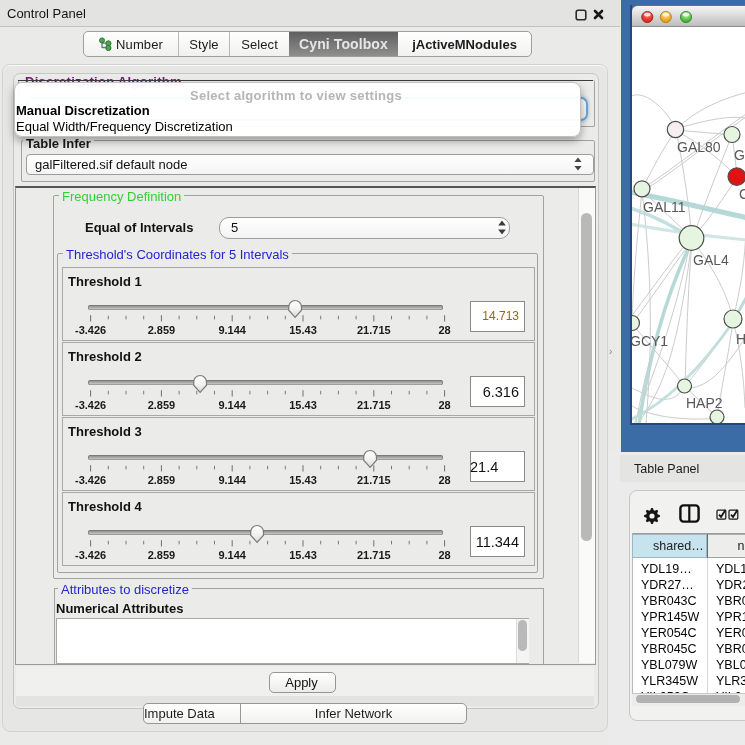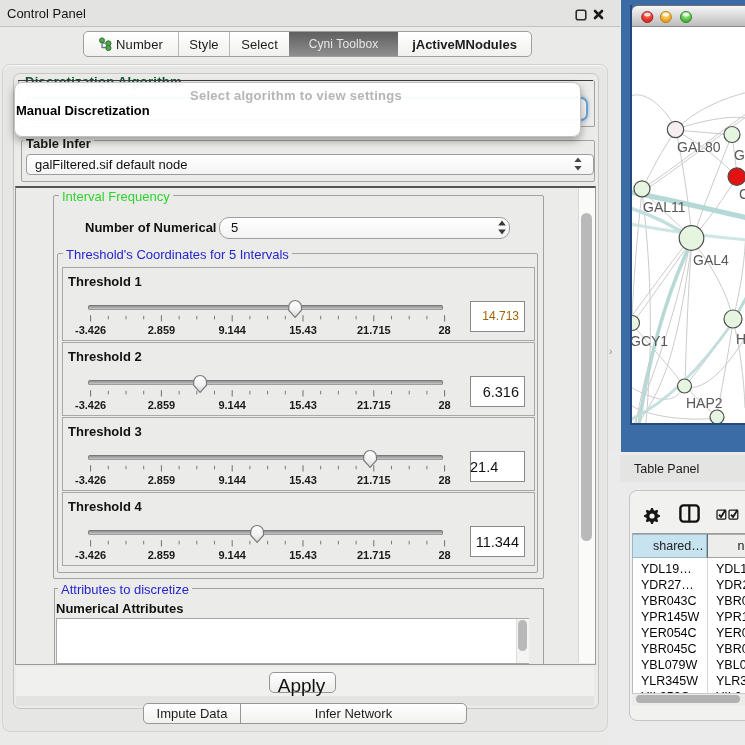--- a/index.html
+++ b/index.html
@@ -26,44 +26,44 @@
         </svg>
         <span style="font-size:13px;color:#1c1c1c;font-weight:500;letter-spacing:0.1px">Number</span>
       </div>
 <div style="width:50px;height:100%;display:flex;align-items:center;justify-content:center;border-right:1px solid #b9b9b9">
         <span style="font-size:13px;color:#1c1c1c;font-weight:500;letter-spacing:0.1px">Style</span>
       </div>
 <div style="width:59px;height:100%;display:flex;align-items:center;justify-content:center">
         <span style="font-size:13px;color:#1c1c1c;font-weight:400;letter-spacing:0.1px">Select</span>
       </div>
 <div style="width:109px;height:100%;display:flex;align-items:center;justify-content:center;background:linear-gradient(#5f5f5f,#8f8f8f)">
-        <span style="font-size:12px;color:#e6e6e6;font-weight:400;letter-spacing:0.1px">Cyni Toolbox</span>
+        <span style="font-size:14px;color:#e6e6e6;font-weight:700;letter-spacing:0.1px">Cyni Toolbox</span>
       </div>
 <div style="flex:1;height:100%;display:flex;align-items:center;justify-content:center">
         <span style="font-size:13px;color:#1c1c1c;font-weight:bold">jActiveMNodules</span>
       </div>
 </div>
 <div class="abs" style="left:18px;top:80px;width:575px;height:46px;border:1px solid #a2a2a2;border-top:none;border-radius:2px"></div>
-<div class="abs" style="left:25px;top:73.5px;font-size:13px;font-weight:bold;color:#14532d;letter-spacing:0.3px">Discretization Algorithm</div>
+<div class="abs" style="left:25px;top:73.5px;font-size:13px;font-weight:bold;color:#701a75;letter-spacing:0.3px">Discretization Algorithm</div>
 <div class="abs" style="left:18px;top:79.5px;width:575px;height:1.5px;background:#3e3e3e"></div>
 <div class="abs" style="left:26px;top:97px;width:562px;height:24px;border-radius:7px;background:linear-gradient(#fdfdfd,#f0f0f0);border:2px solid #6ea3d4;box-shadow:0 0 3px 1px rgba(90,150,210,.4);box-sizing:border-box"></div>
 <div class="abs" style="left:21px;top:140px;width:572px;height:40px;border:1px solid #a2a2a2;border-radius:2px"></div>
 <div class="abs" style="left:23px;top:135.5px;background:#ebebe9;padding:0 3px;font-size:13px;font-weight:bold;color:#1a1a1a">Table Infer</div>
 <div class="abs" style="left:26px;top:154px;width:566px;height:19px;background:linear-gradient(#ffffff,#f4f4f4);border:1px solid #9d9d9d;border-radius:4px"></div>
 <div class="abs" style="left:35px;top:157px;font-size:13px;color:#111">galFiltered.sif default node</div>
 <svg class="abs" style="left:573px;top:157px" width="10" height="14">
       <path d="M5,0.5 L8.6,5 H1.4 Z" fill="#444"></path>
       <path d="M5,13.5 L1.4,9 H8.6 Z" fill="#444"></path>
     </svg>
 <div class="abs" style="left:15px;top:186px;width:581px;height:479px;background:#ebebe9;border:1px solid #999;border-top:2px solid #555;box-sizing:border-box"></div>
 <div class="abs" style="left:578px;top:188px;width:16px;height:475px;background:#fafaf8;border-left:1px solid #d8d8d8"></div>
 <div class="abs" style="left:580.5px;top:213px;width:11px;height:328px;background:#b9b9b9;border-radius:6px"></div>
 <div class="abs" style="left:53px;top:195px;width:489px;height:382px;border:1px solid #a2a2a2;border-radius:2px"></div>
-<div class="abs" style="left:59px;top:189px;background:#ebebe9;padding:0 3px;font-size:13px;color:#2fd32f">Interval Frequency</div>
-<div class="abs" style="left:85px;top:220px;font-size:13px;font-weight:bold;color:#111">Number of Numerical</div>
+<div class="abs" style="left:59px;top:189px;background:#ebebe9;padding:0 3px;font-size:13px;color:#2fd32f">Frequency Definition</div>
+<div class="abs" style="left:85px;top:220px;font-size:13px;font-weight:bold;color:#111">Equal of Intervals</div>
 <div class="abs" style="left:219px;top:217px;width:289px;height:20px;background:linear-gradient(#ffffff,#f3f3f3);border:1px solid #9d9d9d;border-radius:10px"></div>
 <div class="abs" style="left:231px;top:220px;font-size:13px;color:#111">5</div>
 <svg class="abs" style="left:497px;top:220px" width="10" height="15">
       <path d="M5,0.5 L8.8,5.5 H1.2 Z" fill="#3a3a3a"></path>
       <path d="M5,14.5 L1.2,9.5 H8.8 Z" fill="#3a3a3a"></path>
     </svg>
 <div class="abs" style="left:57px;top:253px;width:479px;height:318px;border:1px solid #a2a2a2;border-radius:2px"></div>
 <div class="abs" style="left:63px;top:247px;background:#ebebe9;padding:0 3px;font-size:13px;color:#2525cf">Threshold's Coordinates for 5 Intervals</div>
 <div class="abs" style="left:62px;top:267px;width:471px;height:72px;border:1px solid #a8a8a8;background:#ebebe9"></div>
 <div class="abs" style="left:68px;top:274px;font-size:13px;font-weight:bold;color:#111">Threshold 1</div>
@@ -165,32 +165,33 @@
     </svg>
 <div class="abs" style="left:470px;top:526px;width:55px;height:31px;background:#fff;border:1.5px solid #8a8a8a;box-sizing:border-box"></div>
 <div class="abs" style="left:470px;top:534px;width:49px;text-align:right;font-size:14.5px;color:#111">11.344</div>
 <div class="abs" style="left:54px;top:588px;width:488px;height:76px;border:1px solid #a2a2a2;border-bottom:none"></div>
 <div class="abs" style="left:58px;top:582px;background:#ebebe9;padding:0 3px;font-size:13px;color:#2525cf">Attributes to discretize</div>
 <div class="abs" style="left:56px;top:601px;font-size:13px;font-weight:bold;color:#111">Numerical Attributes</div>
 <div class="abs" style="left:56px;top:618px;width:473px;height:46px;background:#fff;border:1px solid #a8a8a8;box-sizing:border-box"></div>
 <div class="abs" style="left:516px;top:619px;width:12px;height:44px;background:#f4f4f2;border-left:1px solid #ddd"></div>
 <div class="abs" style="left:518px;top:620px;width:9px;height:31px;background:#b9b9b9;border-radius:5px"></div>
 <div class="abs" style="left:269px;top:672px;width:65px;height:19px;background:linear-gradient(#ffffff,#ececea);border:1px solid #959595;border-radius:5px"></div>
-<div class="abs" style="left:269px;top:675px;width:65px;text-align:center;font-size:19px;color:#111">Apply</div>
+<div class="abs" style="left:269px;top:675px;width:65px;text-align:center;font-size:13px;color:#111">Apply</div>
 <div class="abs" style="left:143px;top:703px;width:322px;height:19px;background:linear-gradient(#ffffff,#f1f1ef);border:1px solid #979797;border-radius:5px;overflow:hidden;display:flex">
-<div style="width:96px;display:flex;align-items:center;justify-content:center;border-right:1px solid #979797">
+<div style="width:96px;display:flex;align-items:center;justify-content:flex-start;border-right:1px solid #979797">
         <span style="font-size:13px;font-weight:500;color:#1c1c1c">Impute Data</span>
       </div>
 <div style="flex:1;display:flex;align-items:center;justify-content:center">
         <span style="font-size:13px;font-weight:500;color:#1c1c1c">Infer Network</span>
       </div>
 </div>
 <div class="abs" style="left:13.5px;top:82px;width:565px;height:53px;background:rgba(255,255,255,0.96);border:1px solid #c2c2c2;border-radius:8px;box-shadow:0 4px 9px rgba(0,0,0,0.35);z-index:30"></div>
 <div class="abs" style="left:14px;top:87.5px;width:564px;text-align:center;font-size:13px;font-weight:bold;color:#b5b5b5;z-index:31;letter-spacing:0.3px">Select algorithm to view settings</div>
 <div class="abs" style="left:16px;top:103px;font-size:13px;font-weight:bold;color:#000;z-index:31">Manual Discretization</div>
+<div class="abs" style="left:16px;top:118.5px;font-size:13px;color:#000;z-index:31">Equal Width/Frequency Discretization</div>
 <div class="abs" style="left:609px;top:346px;font-size:10px;color:#8a8a8a">›</div>
 </div>
 <div class="abs" style="left:621px;top:0;width:124px;height:454px;background:#3c6ca5"></div>
 <div class="abs" style="left:630px;top:4.5px;width:1.8px;height:420px;background:#24497c"></div>
 <div class="abs" style="left:630px;top:423px;width:115px;height:1.8px;background:#24497c"></div>
 <div class="abs" style="left:631.5px;top:5px;width:114px;height:21.5px;background:linear-gradient(#f6f6f6,#bdbdbd);border-top:1px solid #707070;border-bottom:1.5px solid #8e8e8e;border-top-left-radius:6px;box-sizing:border-box"></div>
 <svg class="abs" style="left:639px;top:9px" width="56" height="16">
     <defs>
       <radialGradient id="rl" cx="0.5" cy="0.3" r="0.75">
         <stop offset="0" stop-color="#ff8d87"></stop>

